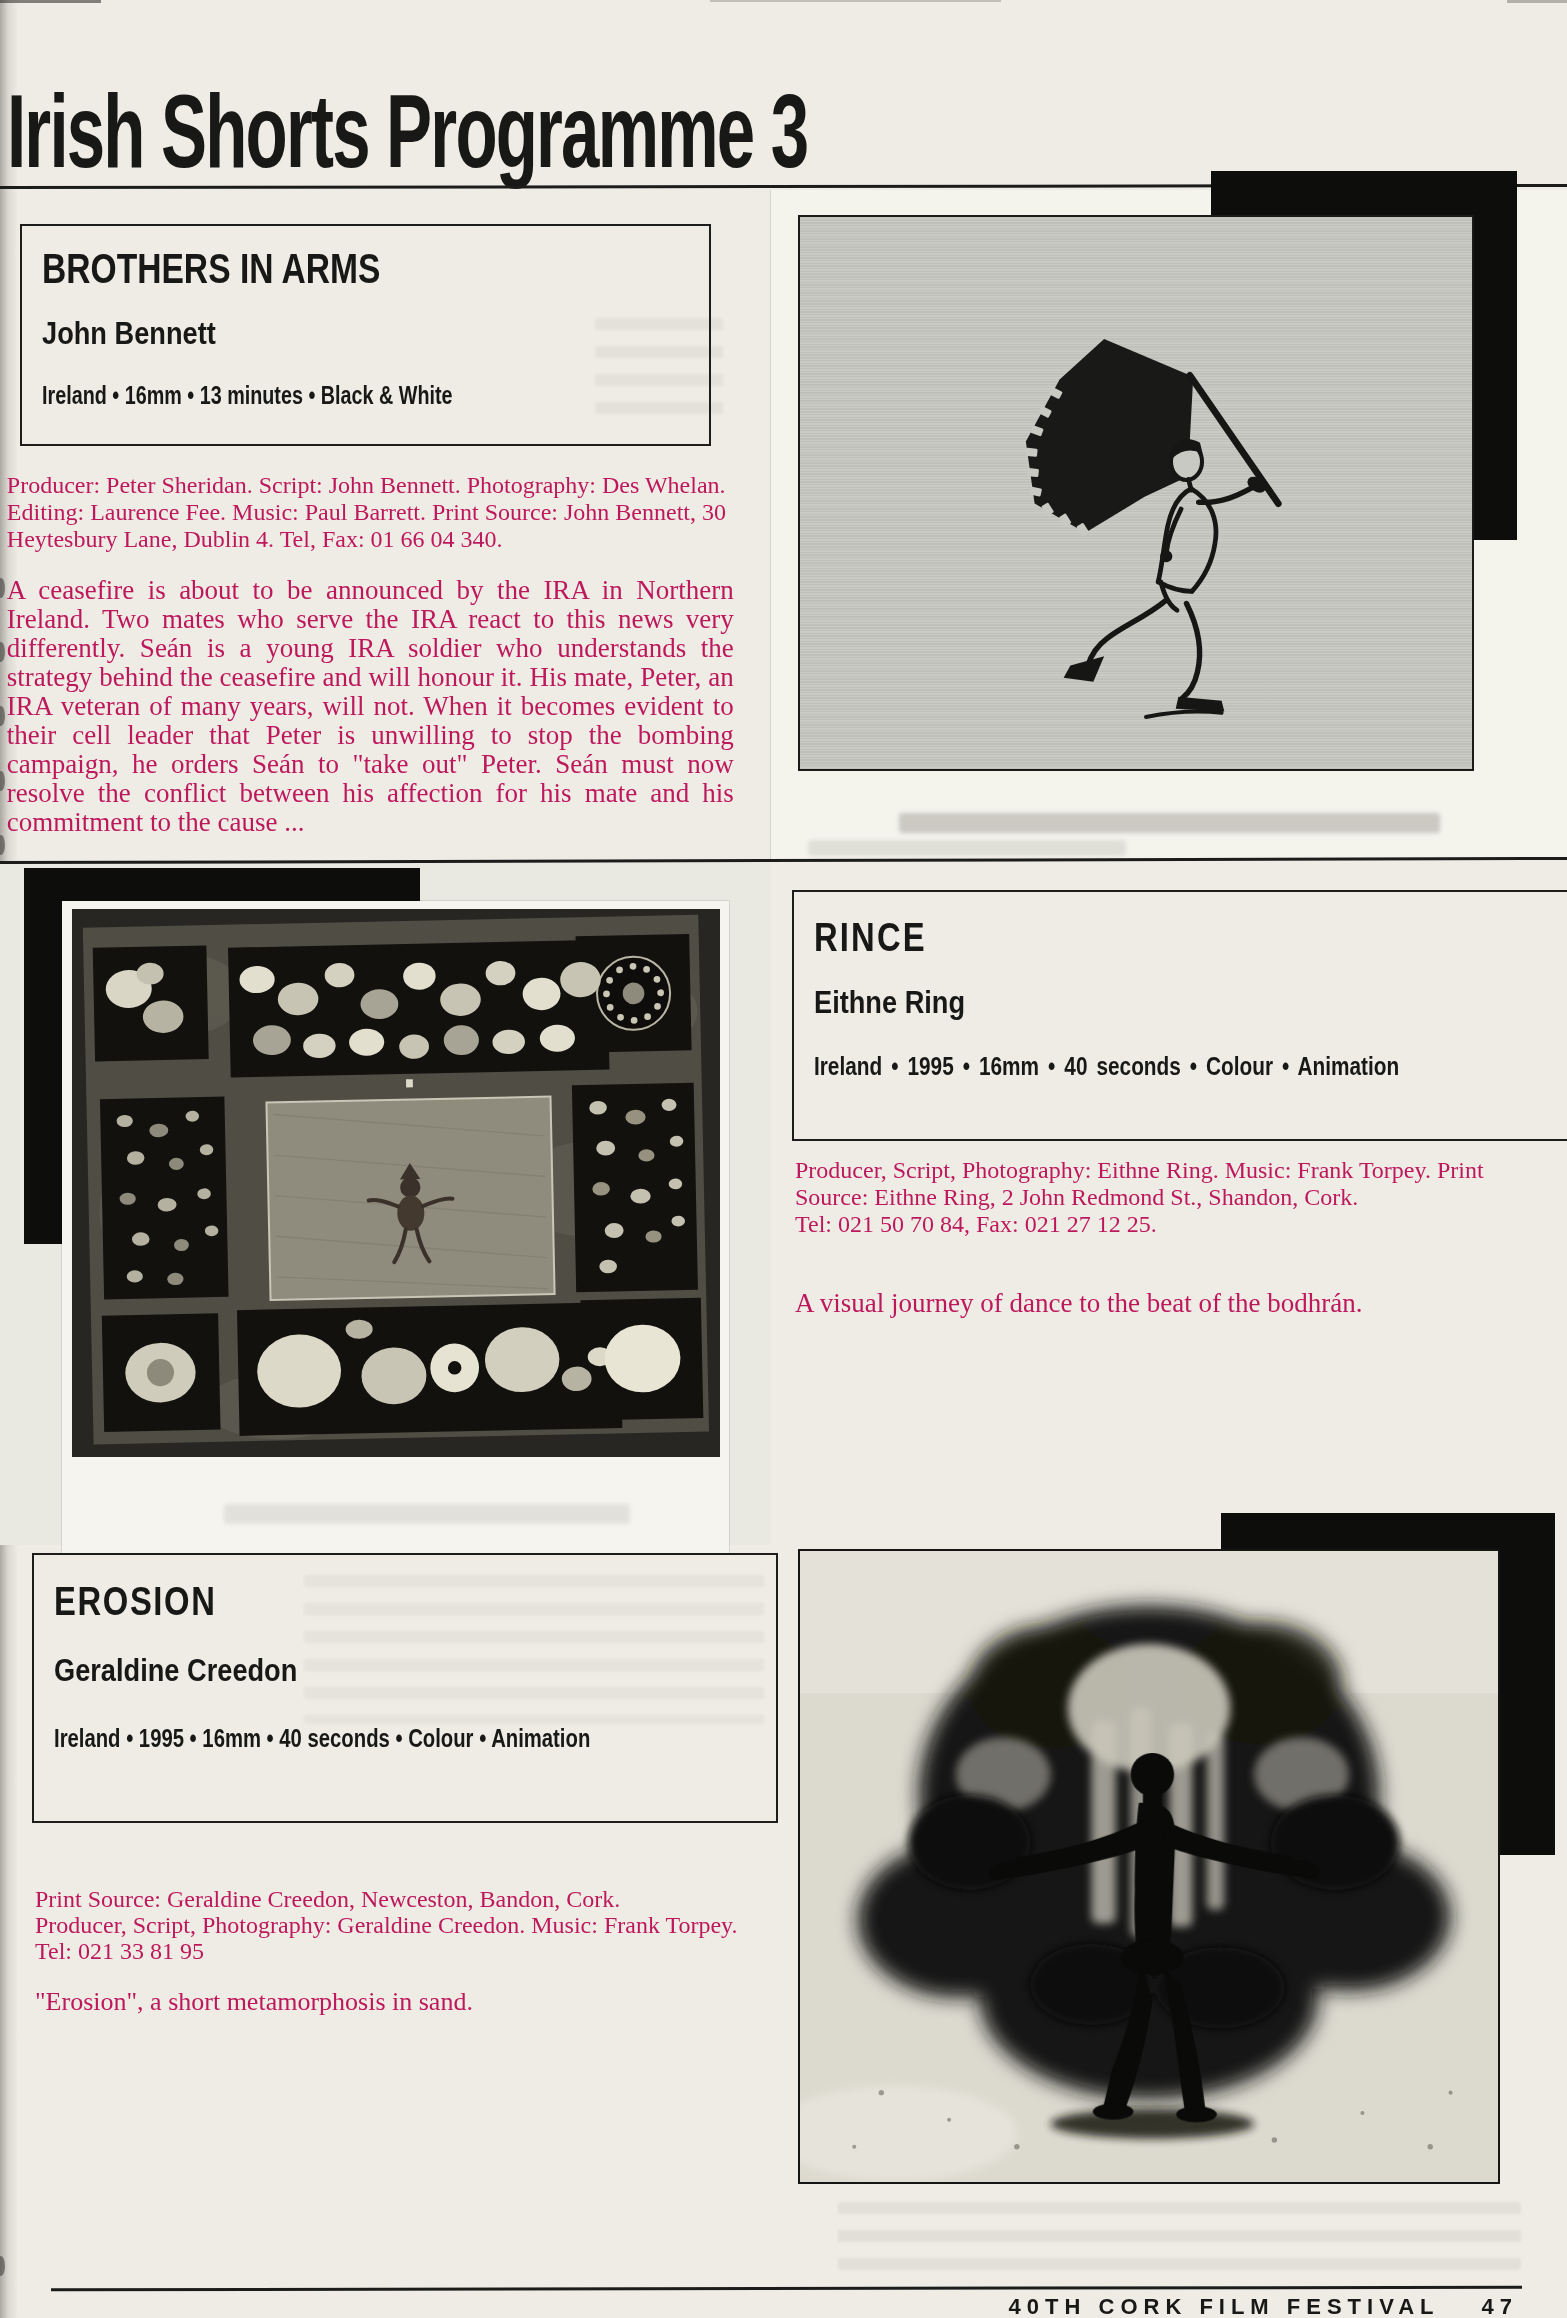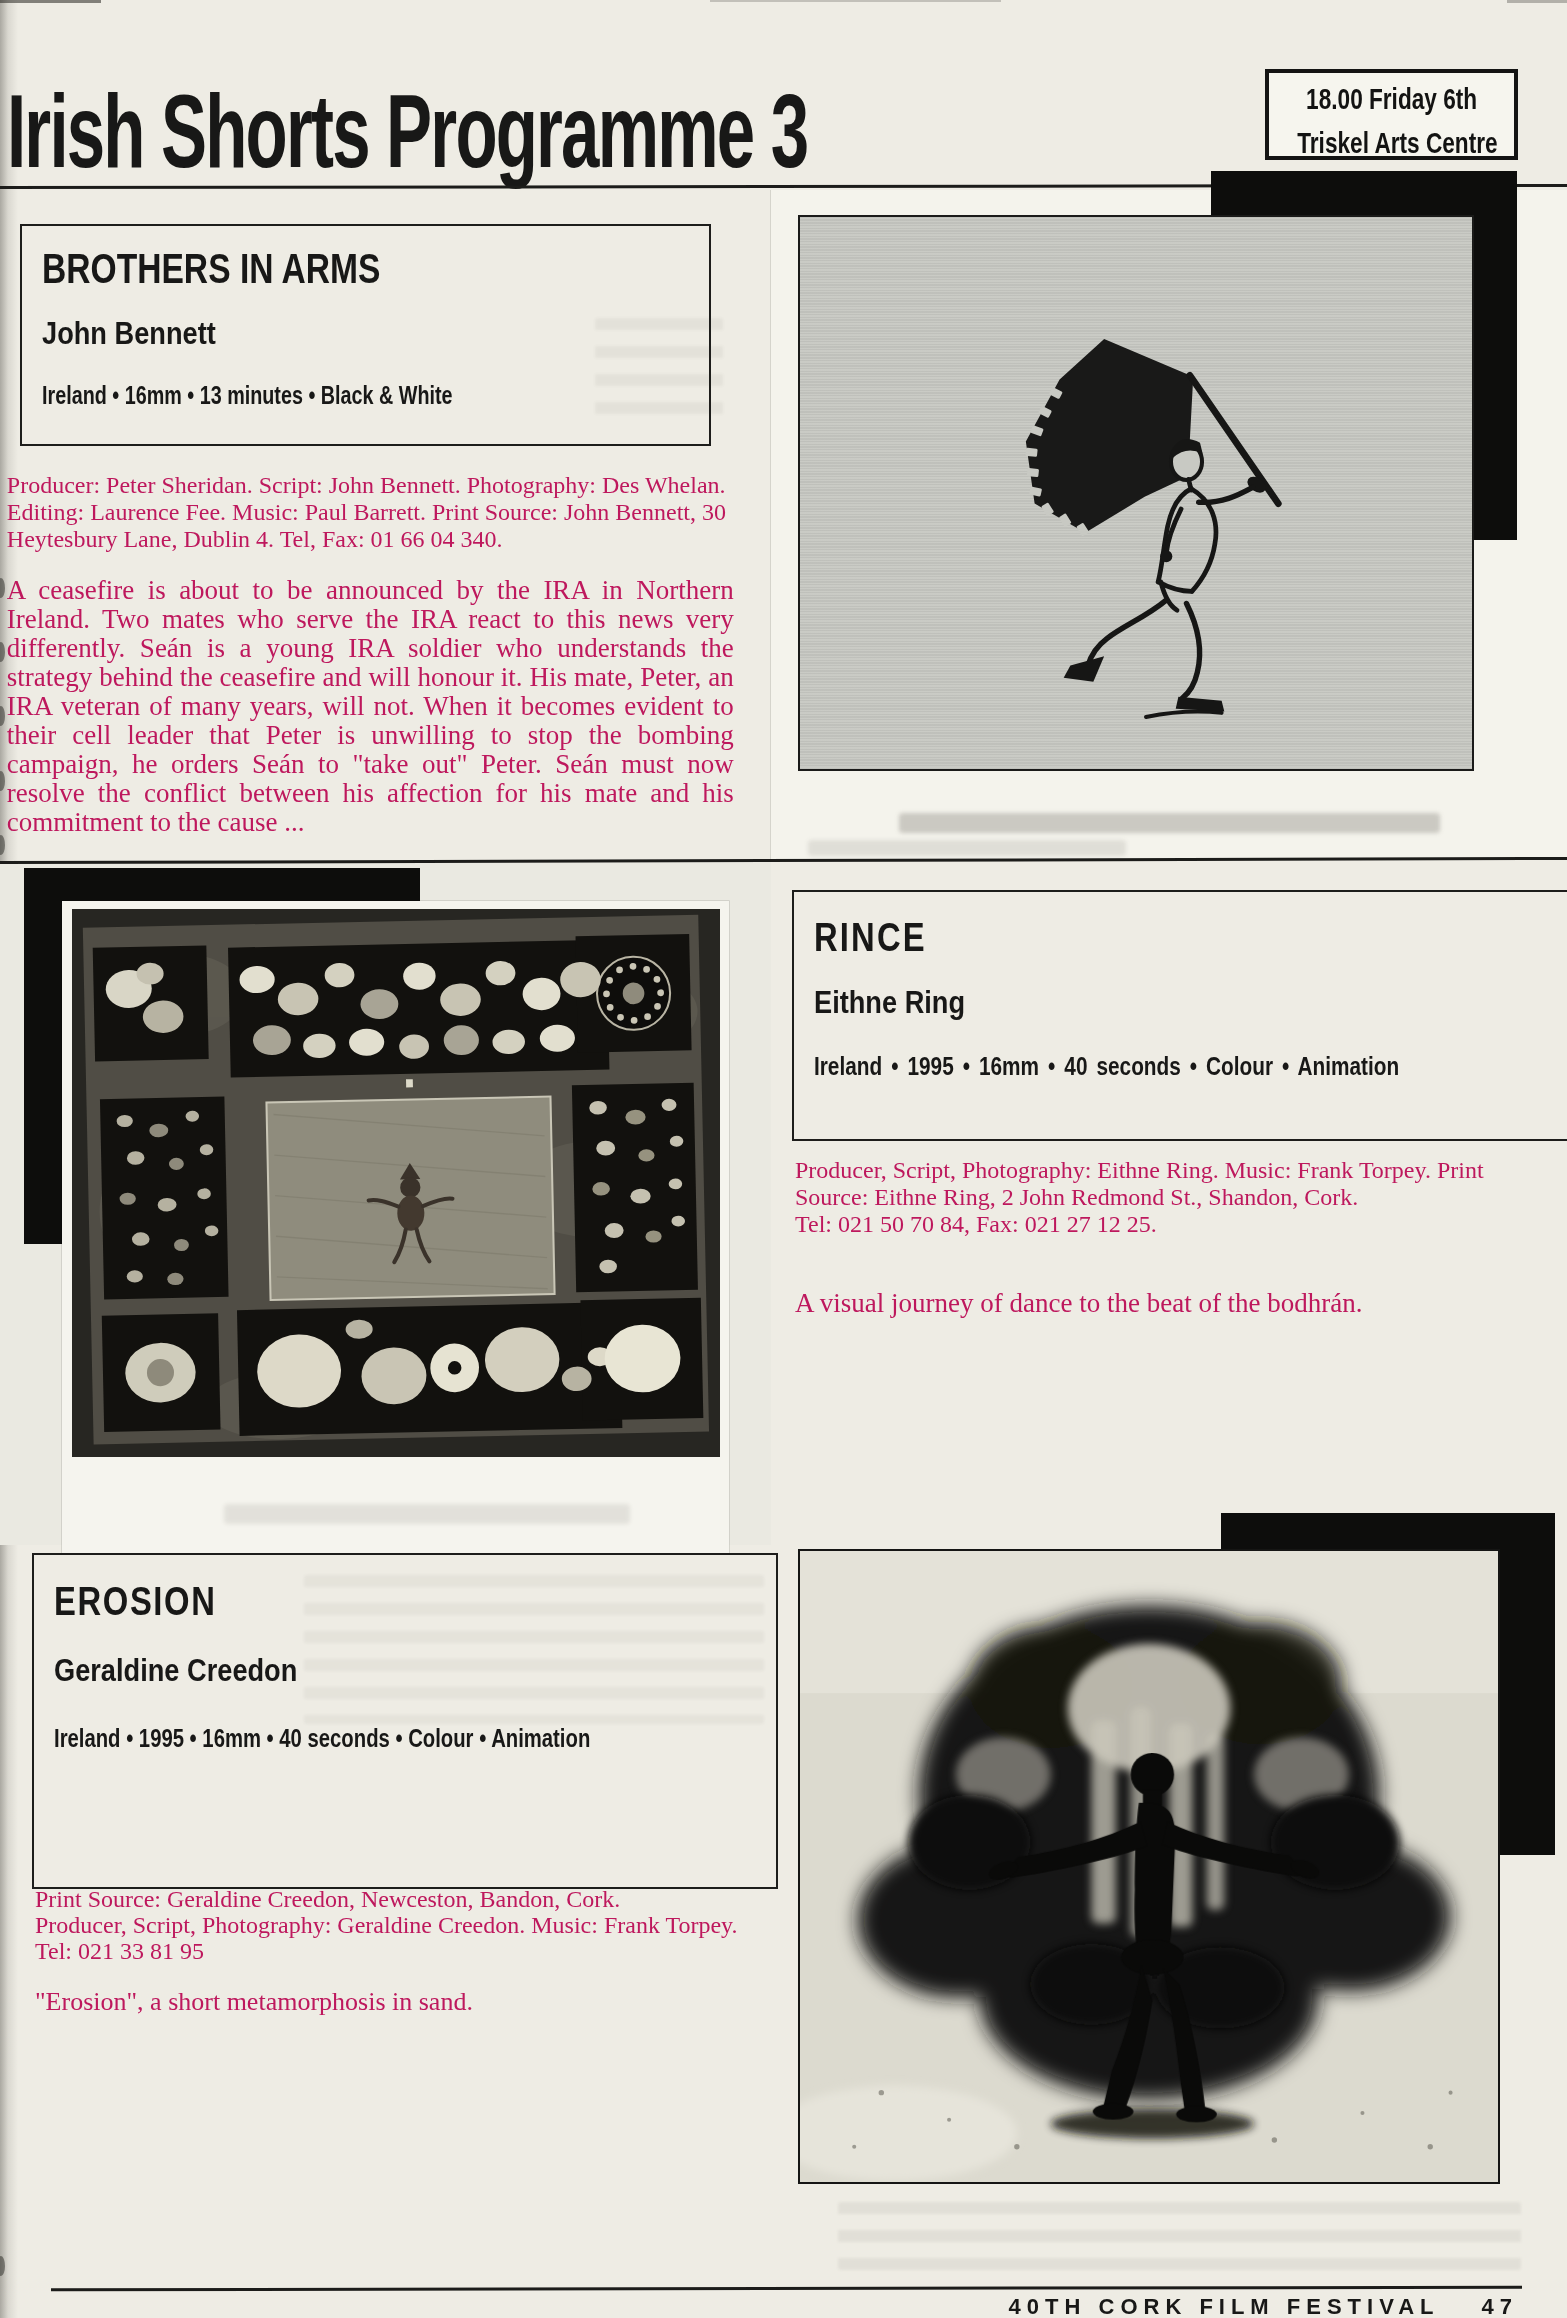--- a/index.html
+++ b/index.html
@@ -39,24 +39,20 @@
   <div class="spinemark" style="top:2256px;"></div>
 
   <div class="abs" style="left:771px;top:190px;width:797px;height:670px;background:#f4f3ec;"></div>
   <div class="abs" style="left:0;top:861px;width:771px;height:684px;background:#eae9e1;"></div>
   <div class="abs" style="left:770px;top:190px;width:1.4px;height:670px;background:rgba(0,0,0,.10);"></div>
 
   <div class="abs" style="left:6.8px;top:73px;">
     <span class="cond" style="font-size:103px;letter-spacing:-2.7px;transform:scaleX(.67);">Irish Shorts Programme 3</span>
   </div>
 
-  <div class="abs" style="left:1265px;top:69px;width:253px;height:91px;border:4px solid #141413;box-sizing:border-box;background:#f6f5ee;text-align:center;padding-top:6.8px;">
-    <div style="line-height:38px;"><span class="condc" style="font-size:29px;transform:scaleX(.78);">18.00 Friday 6th</span></div>
-    <div style="line-height:38px;"><span class="condc" style="font-size:29px;transform:scaleX(.78);">Triskel Arts Centre</span></div>
-  </div>
 
   <div class="rule" style="left:0;top:185px;width:1568px;height:3.4px;transform:rotate(-0.08deg);"></div>
 
   <div class="infobox" style="left:20px;top:224px;width:691px;height:222px;">
     <div style="margin-top:19px;"><span class="cond" style="font-size:42px;transform:scaleX(.80);">BROTHERS IN ARMS</span></div>
     <div style="margin-top:21.6px;"><span class="cond" style="font-size:32px;transform:scaleX(.85);">John Bennett</span></div>
     <div style="margin-top:28px;"><span class="cond" style="font-size:26px;transform:scaleX(.76);">Ireland • 16mm • 13 minutes • Black &amp; White</span></div>
   </div>
   <div class="ghost" style="left:595px;top:318px;width:128px;height:101px;opacity:.18;"></div>
 
@@ -249,21 +245,21 @@
 
   <div class="abs serif" style="left:795px;top:1157px;width:764px;font-size:24px;line-height:27px;">
     <span>Producer, Script, Photography: Eithne Ring. Music: Frank Torpey. Print Source: Eithne Ring, 2 John Redmond St., Shandon, Cork.</span><br>
     <span>Tel: 021 50 70 84, Fax: 021 27 12 25.</span>
   </div>
 
   <div class="abs serif" style="left:795px;top:1288px;width:764px;font-size:27px;line-height:31px;">
     <span>A visual journey of dance to the beat of the bodhrán.</span>
   </div>
 
-  <div class="infobox" style="left:32px;top:1553px;width:746px;height:336px;">
+  <div class="infobox" style="left:32px;top:1553px;width:746px;height:270px;">
     <div style="margin-top:23px;"><span class="cond" style="font-size:41px;transform:scaleX(.80);letter-spacing:2px;">EROSION</span></div>
     <div style="margin-top:27px;"><span class="cond" style="font-size:32px;transform:scaleX(.85);">Geraldine Creedon</span></div>
     <div style="margin-top:34px;"><span class="cond" style="font-size:26px;transform:scaleX(.78);">Ireland • 1995 • 16mm • 40 seconds • Colour • Animation</span></div>
   </div>
   <div class="ghost" style="left:304px;top:1575px;width:460px;height:149px;opacity:.16;"></div>
 
   <div class="abs serif" style="left:35px;top:1886px;width:750px;font-size:24px;line-height:26px;">
     <div>Print Source: Geraldine Creedon, Newceston, Bandon, Cork.</div>
     <div>Producer, Script, Photography: Geraldine Creedon. Music: Frank Torpey.</div>
     <div>Tel: 021 33 81 95</div>

